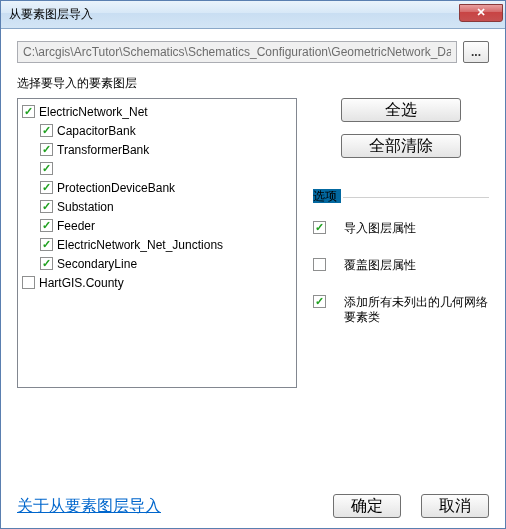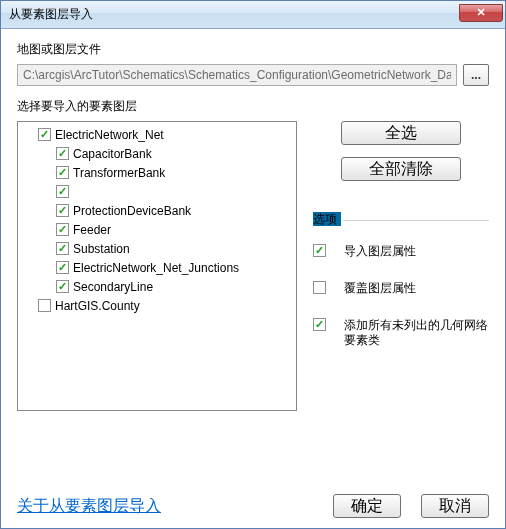--- a/index.html
+++ b/index.html
@@ -94,21 +94,21 @@
     .mid {
       display: flex;
       gap: 16px;
       flex: 1;
     }
     .treebox {
       width: 280px;
       height: 290px;
       border: 1px solid #828790;
       background: #fff;
-      padding: 3px 16px;
+      padding: 3px 0;
       overflow-y: auto;
     }
     .tree-row {
       display: flex;
       align-items: center;
       height: 19px;
       padding-left: 4px;
       gap: 4px;
       white-space: nowrap;
     }
@@ -201,21 +201,20 @@
   <div class="titlebar">
     <span class="title">从要素图层导入</span>
     <div class="close-btn">
       <span>✕</span>
     </div>
   </div>
 
   <div class="client">
 
     <div>
-      <div class="section-label">地图或图层文件</div>
       <div class="path-row">
         <input type="text" class="path-input" readonly="" value="C:\arcgis\ArcTutor\Schematics\Schematics_Configuration\GeometricNetwork_Data\Ma" style="">
         <div class="browse-btn">
           <span>...</span>
         </div>
       </div>
     </div>
 
     <div style="flex:1; display:flex; flex-direction:column;">
       <div class="section-label">选择要导入的要素图层</div>
@@ -236,25 +235,25 @@
             </div>
             <div class="tree-row child">
               <div class="cb checked"></div>
             </div>
             <div class="tree-row child">
               <div class="cb checked"></div>
               <span class="tree-label">ProtectionDeviceBank</span>
             </div>
             <div class="tree-row child">
               <div class="cb checked"></div>
+              <span class="tree-label">Substation</span>
+            </div>
+            <div class="tree-row child">
+              <div class="cb checked"></div>
               <span class="tree-label">Feeder</span>
-            </div>
-            <div class="tree-row child">
-              <div class="cb checked"></div>
-              <span class="tree-label">Substation</span>
             </div>
             <div class="tree-row child">
               <div class="cb checked"></div>
               <span class="tree-label">ElectricNetwork_Net_Junctions</span>
             </div>
             <div class="tree-row child">
               <div class="cb checked"></div>
               <span class="tree-label">SecondaryLine</span>
             </div>
             <div class="tree-row">

